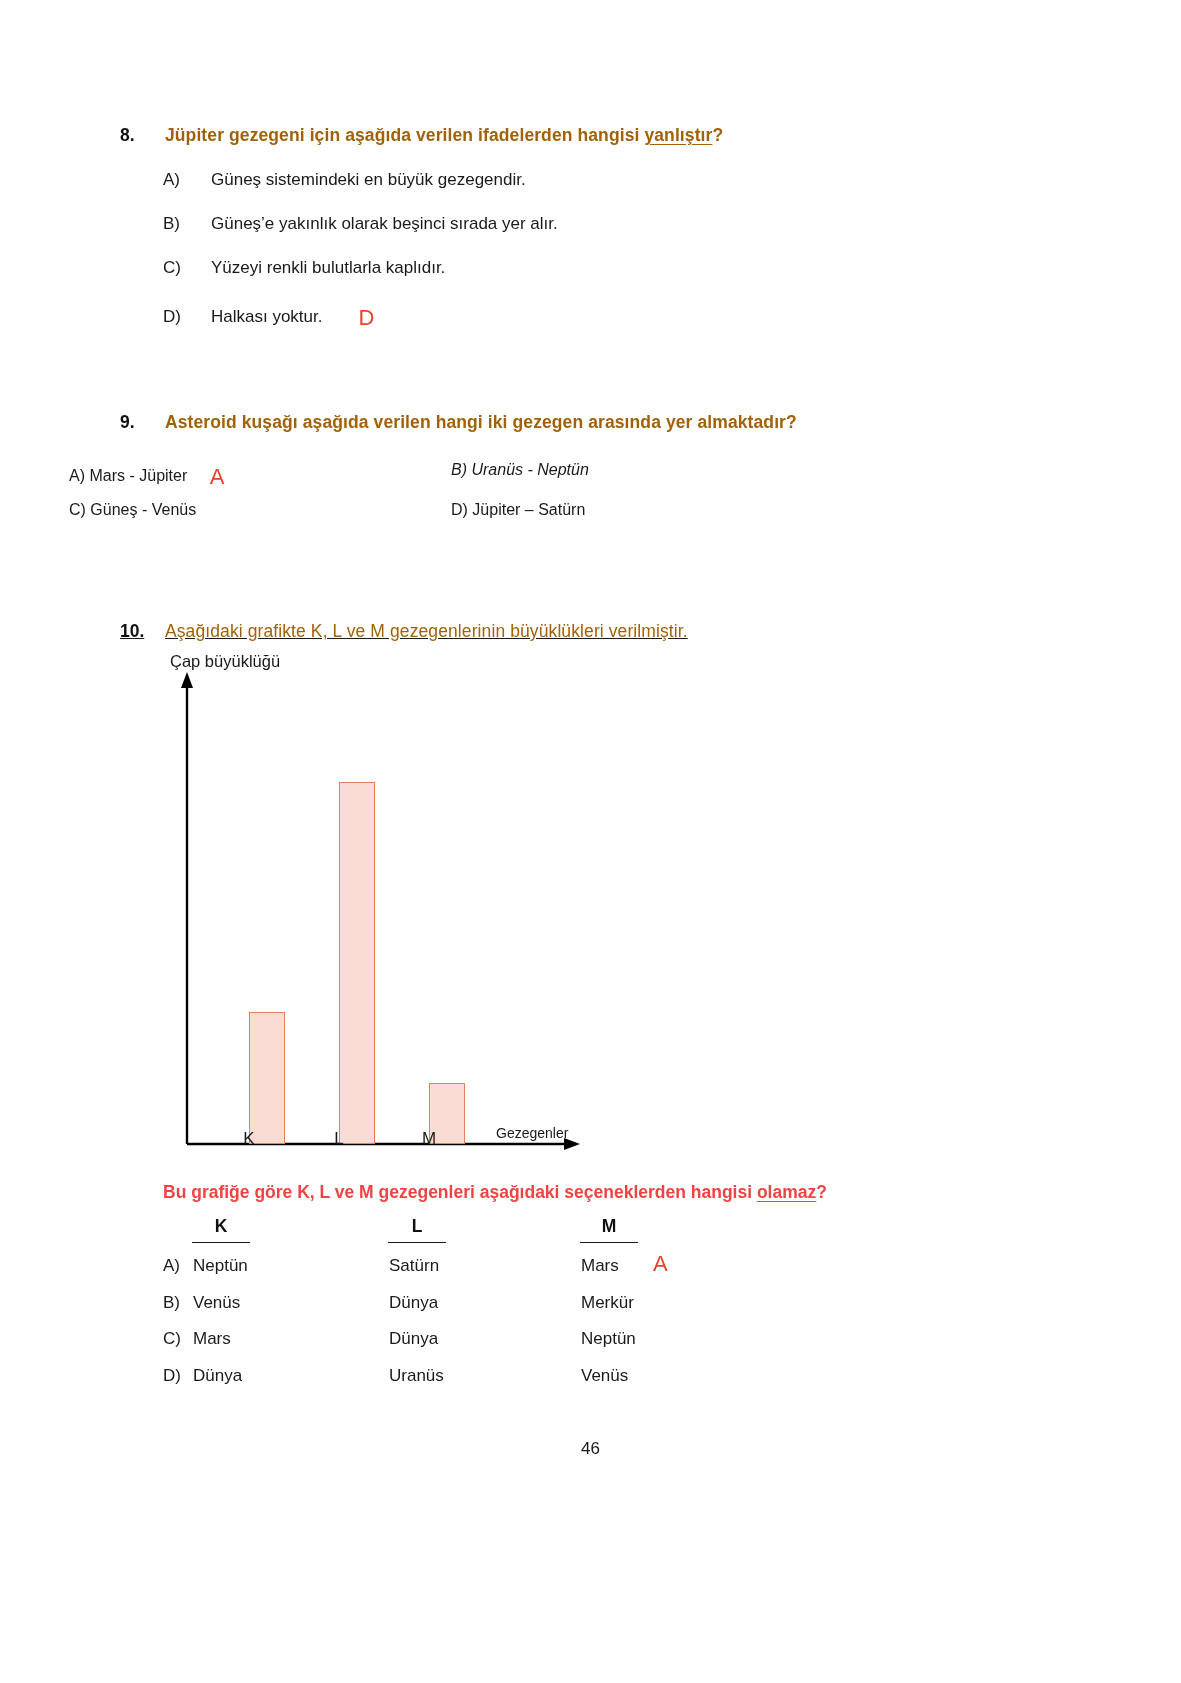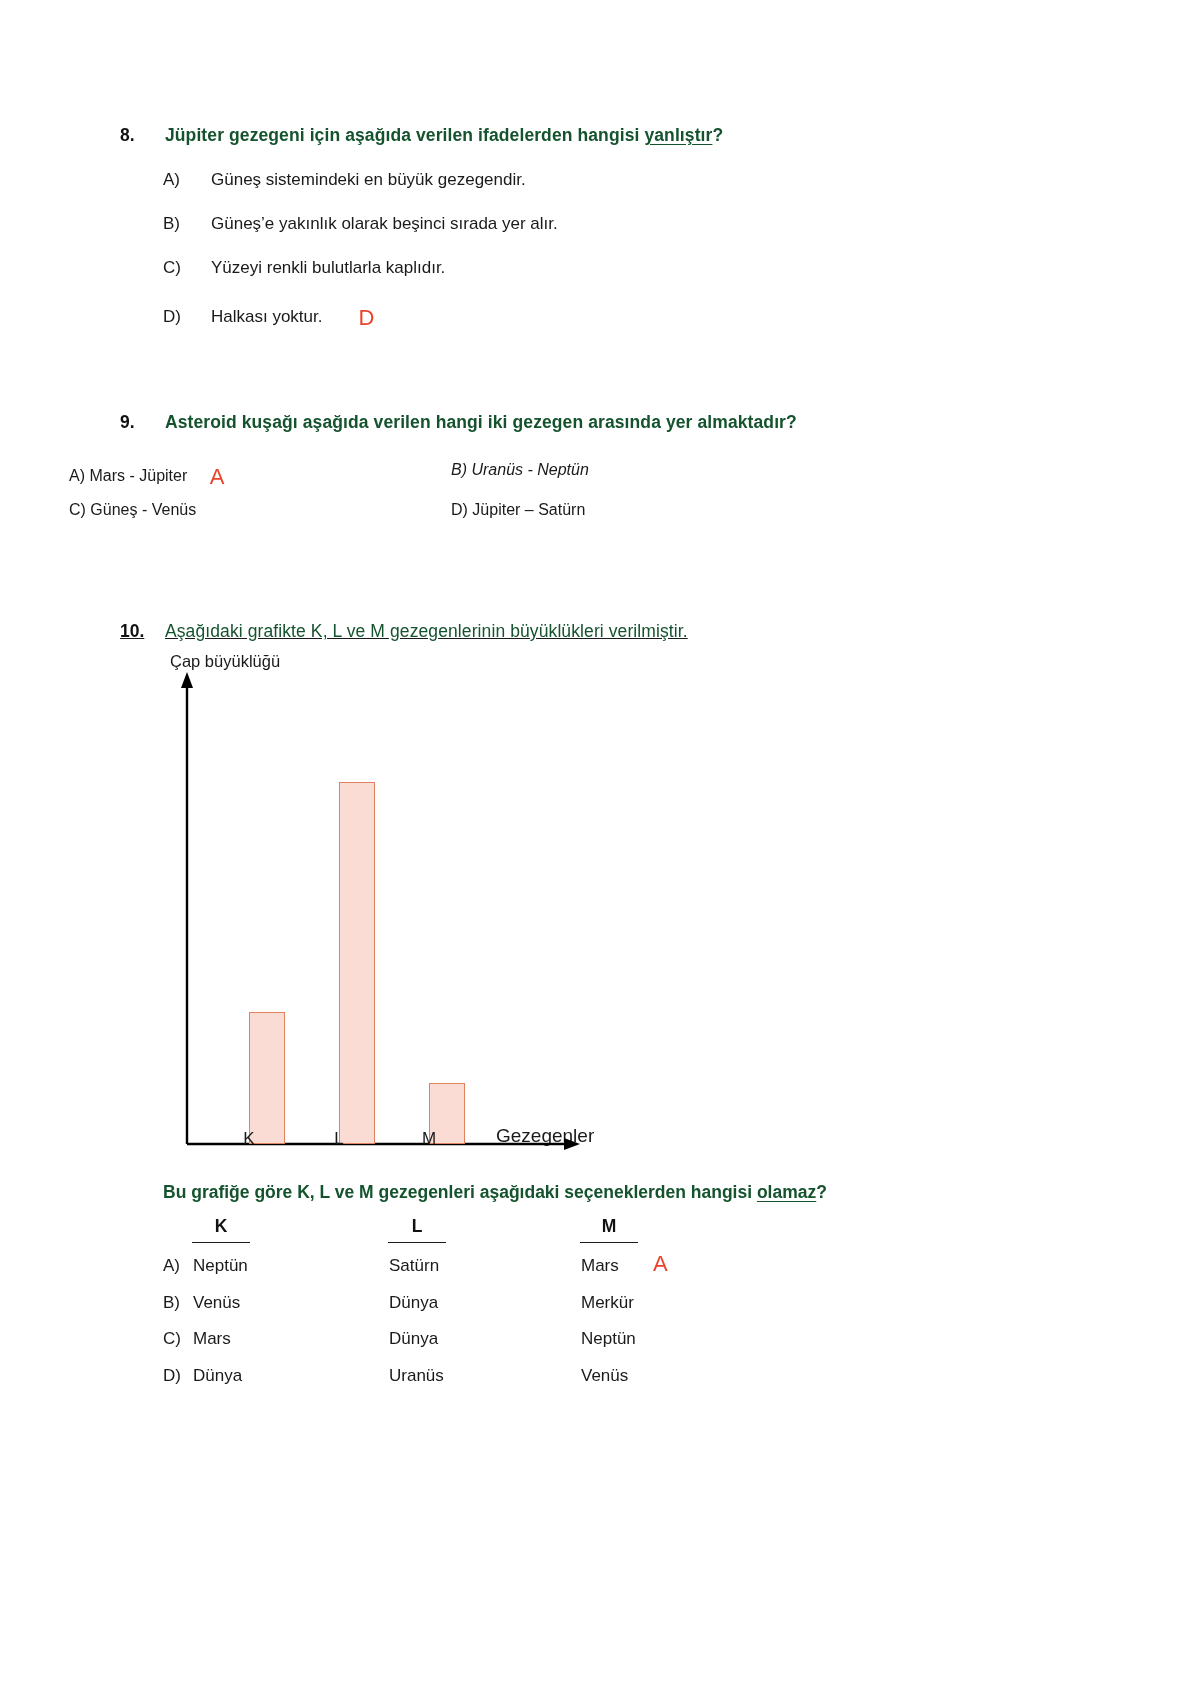--- a/index.html
+++ b/index.html
@@ -36,21 +36,21 @@
     flex: 0 0 45px;
     text-align: left;
     font-size: 17.5px;
     font-weight: bold;
     color: #111;
     padding-left: 2px;
   }
   .q-text {
     font-size: 17.5px;
     font-weight: bold;
-    color: #14532d;
+    color: #a16207;
     letter-spacing: .1px;
   }
   .q-text.normal {
     font-weight: normal;
   }
   .u { text-decoration: underline; text-underline-offset: 3px; }
 
   .opt {
     font-size: 17px;
     color: #1a1a1a;
@@ -104,21 +104,21 @@
     left: 52px;
     top: 0px;
     font-size: 16.5px;
     color: #1a1a1a;
     white-space: nowrap;
   }
   .axis-x-label {
     position: absolute;
     left: 378px;
     top: 473px;
-    font-size: 19px;
+    font-size: 14px;
     color: #1a1a1a;
     white-space: nowrap;
   }
   .plot {
     position: absolute;
     left: 50px;
     top: 22px;
     width: 370px;
     height: 470px;
   }
@@ -138,21 +138,21 @@
     width: 40px;
   }
 
   
   .subq {
     position: absolute;
     left: 163px;
     top: 1182px;
     font-size: 17.5px;
     font-weight: bold;
-    color: #14532d;
+    color: #ef4444;
   }
 
   
   .opt-table {
     position: absolute;
     left: 163px;
     top: 1216px;
     width: 700px;
   }
   .oth-row { position: relative; height: 40px; }
@@ -321,14 +321,15 @@
       <span class="c-m">Neptün</span>
     </div>
     <div class="otr">
       <span class="c-lab">D)</span>
       <span class="c-k">Dünya</span>
       <span class="c-l">Uranüs</span>
       <span class="c-m">Venüs</span>
     </div>
   </div>
 
+  <div class="page-num">46</div>
 
 </div>
 
 </body></html>

